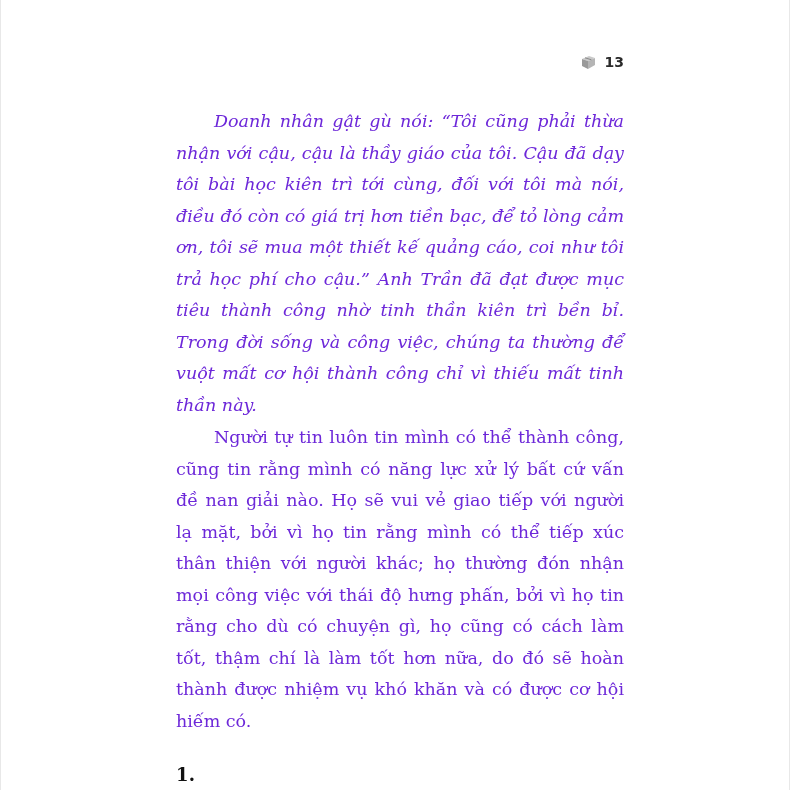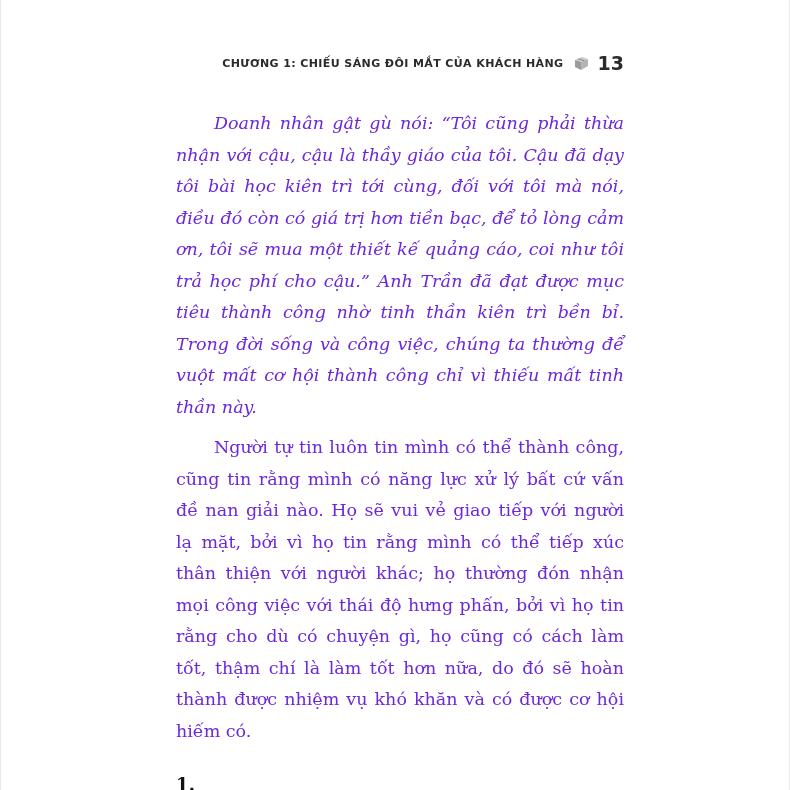--- a/index.html
+++ b/index.html
@@ -40,36 +40,36 @@
     color: #2b2b2b;
     white-space: nowrap;
   }
   .running-header .header-icon {
     display: inline-flex;
     width: 20px;
     height: 20px;
     flex: 0 0 auto;
   }
   .running-header .page-number {
-    font-size: 19px;
+    font-size: 14px;
     font-weight: bold;
     color: #2b2b2b;
   }
   p.body-para {
     font-size: 17.5px;
     line-height: 31.5px;
     text-align: justify;
     text-indent: 38px;
     color: #6d28d9;
   }
   p.body-para.italic {
     font-style: italic;
   }
   p.body-para + p.body-para {
-    margin-top: 9px;
+    margin-top: 1px;
   }
   .section-heading {
     display: flex;
     align-items: baseline;
     margin-top: 27px;
     margin-bottom: 18px;
     font-weight: bold;
     font-size: 18px;
     letter-spacing: 0.2px;
     color: #111111;
@@ -79,21 +79,20 @@
     flex: 0 0 auto;
   }
 </style>
 </head>
 <body>
 
 <div class="page">
   <div class="text-column">
 
     <div class="running-header">
-      <span class="chapter-title">CHƯƠNG 1: CHIẾU SÁNG ĐÔI MẮT CỦA KHÁCH HÀNG</span>
       <span class="header-icon">
         <svg viewBox="0 0 20 20" width="20" height="20" aria-hidden="true">
           <polygon points="4,7 11,4 17,6 10,9" fill="#c9c9c9"></polygon>
           <polygon points="4,7 10,9 10,17 4,14" fill="#9a9a9a"></polygon>
           <polygon points="10,9 17,6 17,13 10,17" fill="#b5b5b5"></polygon>
           <polyline points="7,5.8 13.5,7.8" fill="none" stroke="#8a8a8a" stroke-width="1"></polyline>
         </svg>
       </span>
       <span class="page-number">13</span>
     </div>

